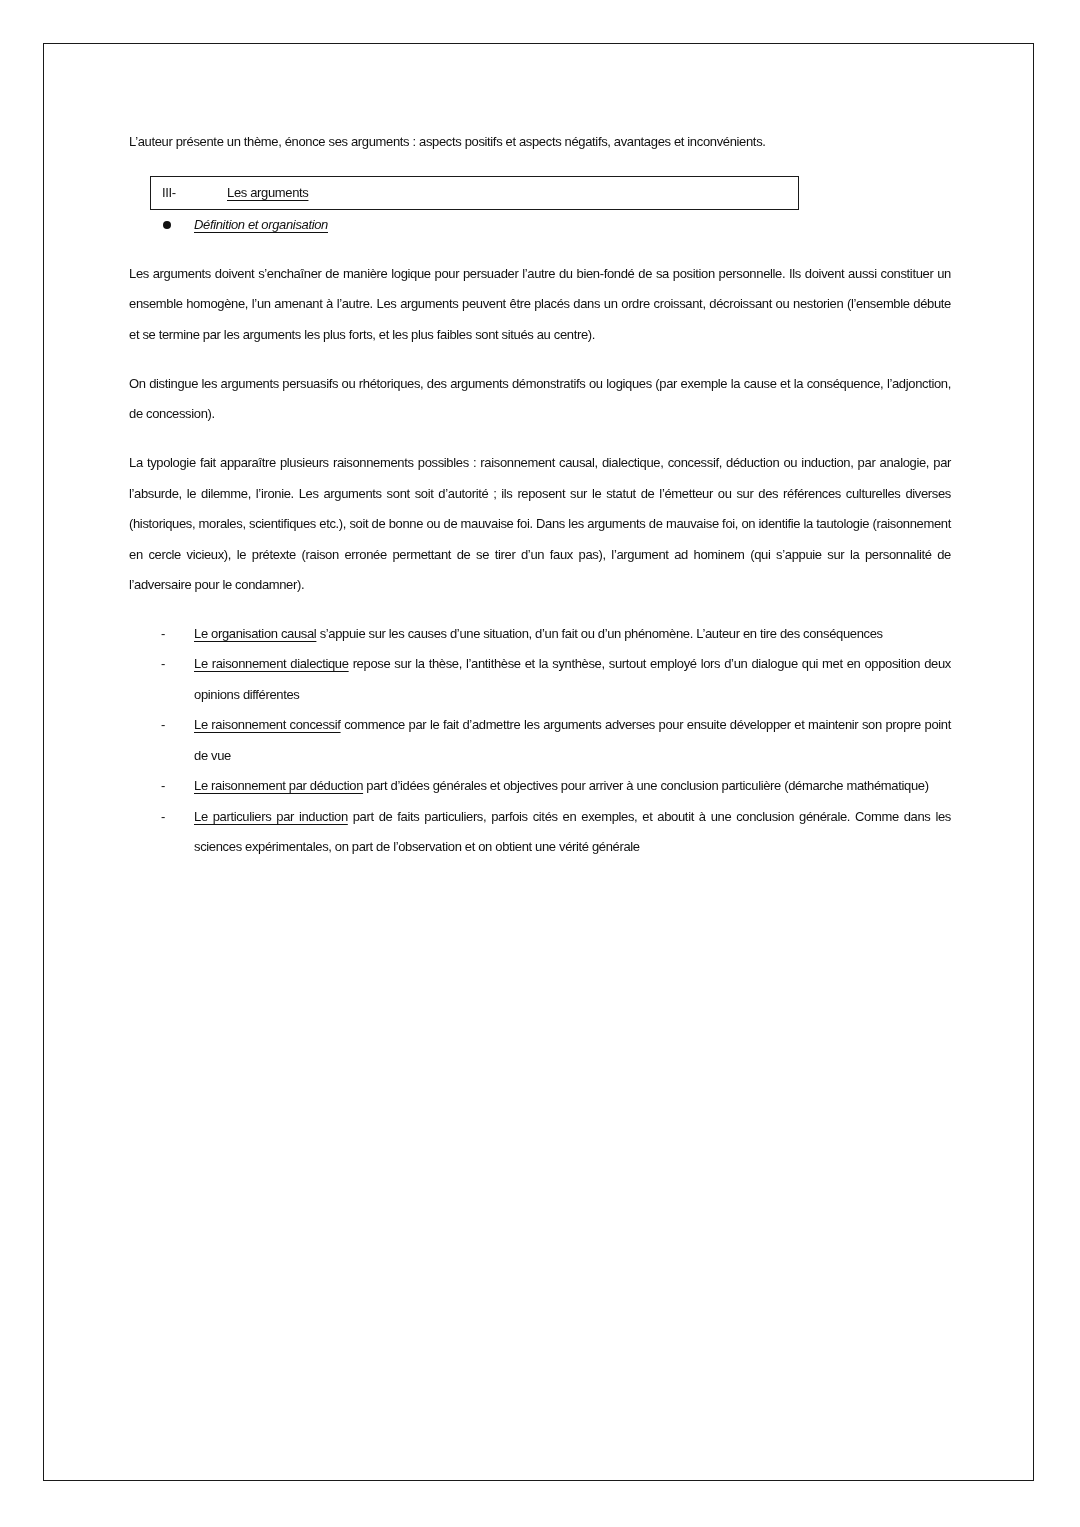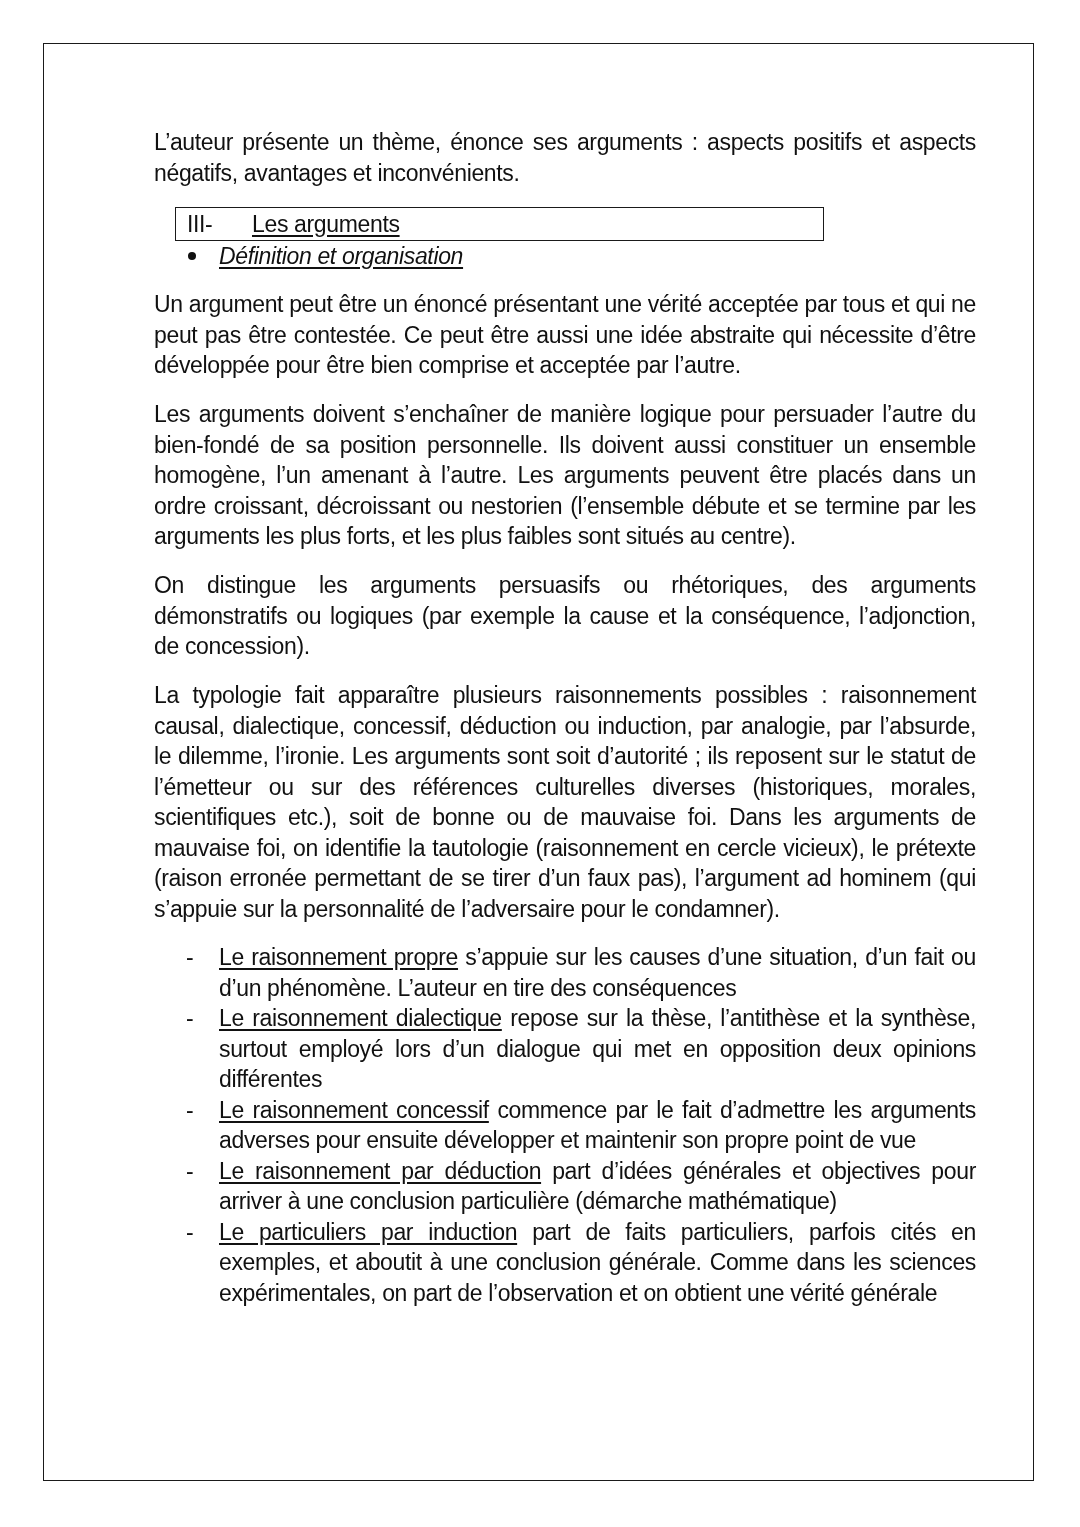--- a/index.html
+++ b/index.html
@@ -22,24 +22,23 @@
       width: 991px;
       height: 1438px;
       border: 1.5px solid #1a1a1a;
       box-sizing: border-box;
     }
     .content {
       position: absolute;
       left: 129px;
       top: 127px;
       width: 822px;
-      font-size: 23px;
+      font-size: 13px;
       line-height: 30.5px;
       letter-spacing: -0.35px;
-      margin-left: 25px;
     }
     p.para {
       margin: 0 0 18.5px 0;
       text-align: justify;
     }
     .section-box {
       position: relative;
       margin: 1px 0 0 21px;
       width: 649px;
       height: 34px;
@@ -121,31 +120,30 @@
   <div class="section-box">
     <span class="section-num">III-</span>
     <span class="section-title">Les arguments</span>
   </div>
 
   <div class="bullet-heading bh-1">
     <span class="dot"></span>
     <span class="label">Définition et organisation</span>
   </div>
 
-  <p class="para">Un argument peut être un énoncé présentant une vérité acceptée par tous et qui ne peut pas être contestée. Ce peut être aussi une idée abstraite qui nécessite d’être développée pour être bien comprise et acceptée par l’autre.</p>
   <p class="para">Les arguments doivent s’enchaîner de manière logique pour persuader l’autre du bien-fondé de sa position personnelle. Ils doivent aussi constituer un ensemble homogène, l’un amenant à l’autre. Les arguments peuvent être placés dans un ordre croissant, décroissant ou nestorien (l’ensemble débute et se termine par les arguments les plus forts, et les plus faibles sont situés au centre).</p>
 
 
   <p class="para">On distingue les arguments persuasifs ou rhétoriques, des arguments démonstratifs ou logiques (par exemple la cause et la conséquence, l’adjonction, de concession).</p>
   <p class="para" style="margin-bottom:0;">La typologie fait apparaître plusieurs raisonnements possibles : raisonnement causal, dialectique, concessif, déduction ou induction, par analogie, par l’absurde, le dilemme, l’ironie. Les arguments sont soit d’autorité ; ils reposent sur le statut de l’émetteur ou sur des références culturelles diverses (historiques, morales, scientifiques etc.), soit de bonne ou de mauvaise foi. Dans les arguments de mauvaise foi, on identifie la tautologie (raisonnement en cercle vicieux), le prétexte (raison erronée permettant de se tirer d’un faux pas), l’argument ad hominem (qui s’appuie sur la personnalité de l’adversaire pour le condamner).</p>
 
   <ul class="dash-list">
     <li>
       <span class="dash">-</span>
-      <span class="term">Le raisonnement propre</span><span> s’appuie sur les causes d’une situation, d’un fait ou d’un phénomène. L’auteur en tire des conséquences</span>
+      <span class="term">Le organisation causal</span><span> s’appuie sur les causes d’une situation, d’un fait ou d’un phénomène. L’auteur en tire des conséquences</span>
     </li>
     <li>
       <span class="dash">-</span>
       <span class="term">Le raisonnement dialectique</span><span> repose sur la thèse, l’antithèse et la synthèse, surtout employé lors d’un dialogue qui met en opposition deux opinions différentes</span>
     </li>
     <li>
       <span class="dash">-</span>
       <span class="term">Le raisonnement concessif</span><span> commence par le fait d’admettre les arguments adverses pour ensuite développer et maintenir son propre point de vue</span>
     </li>
     <li>

